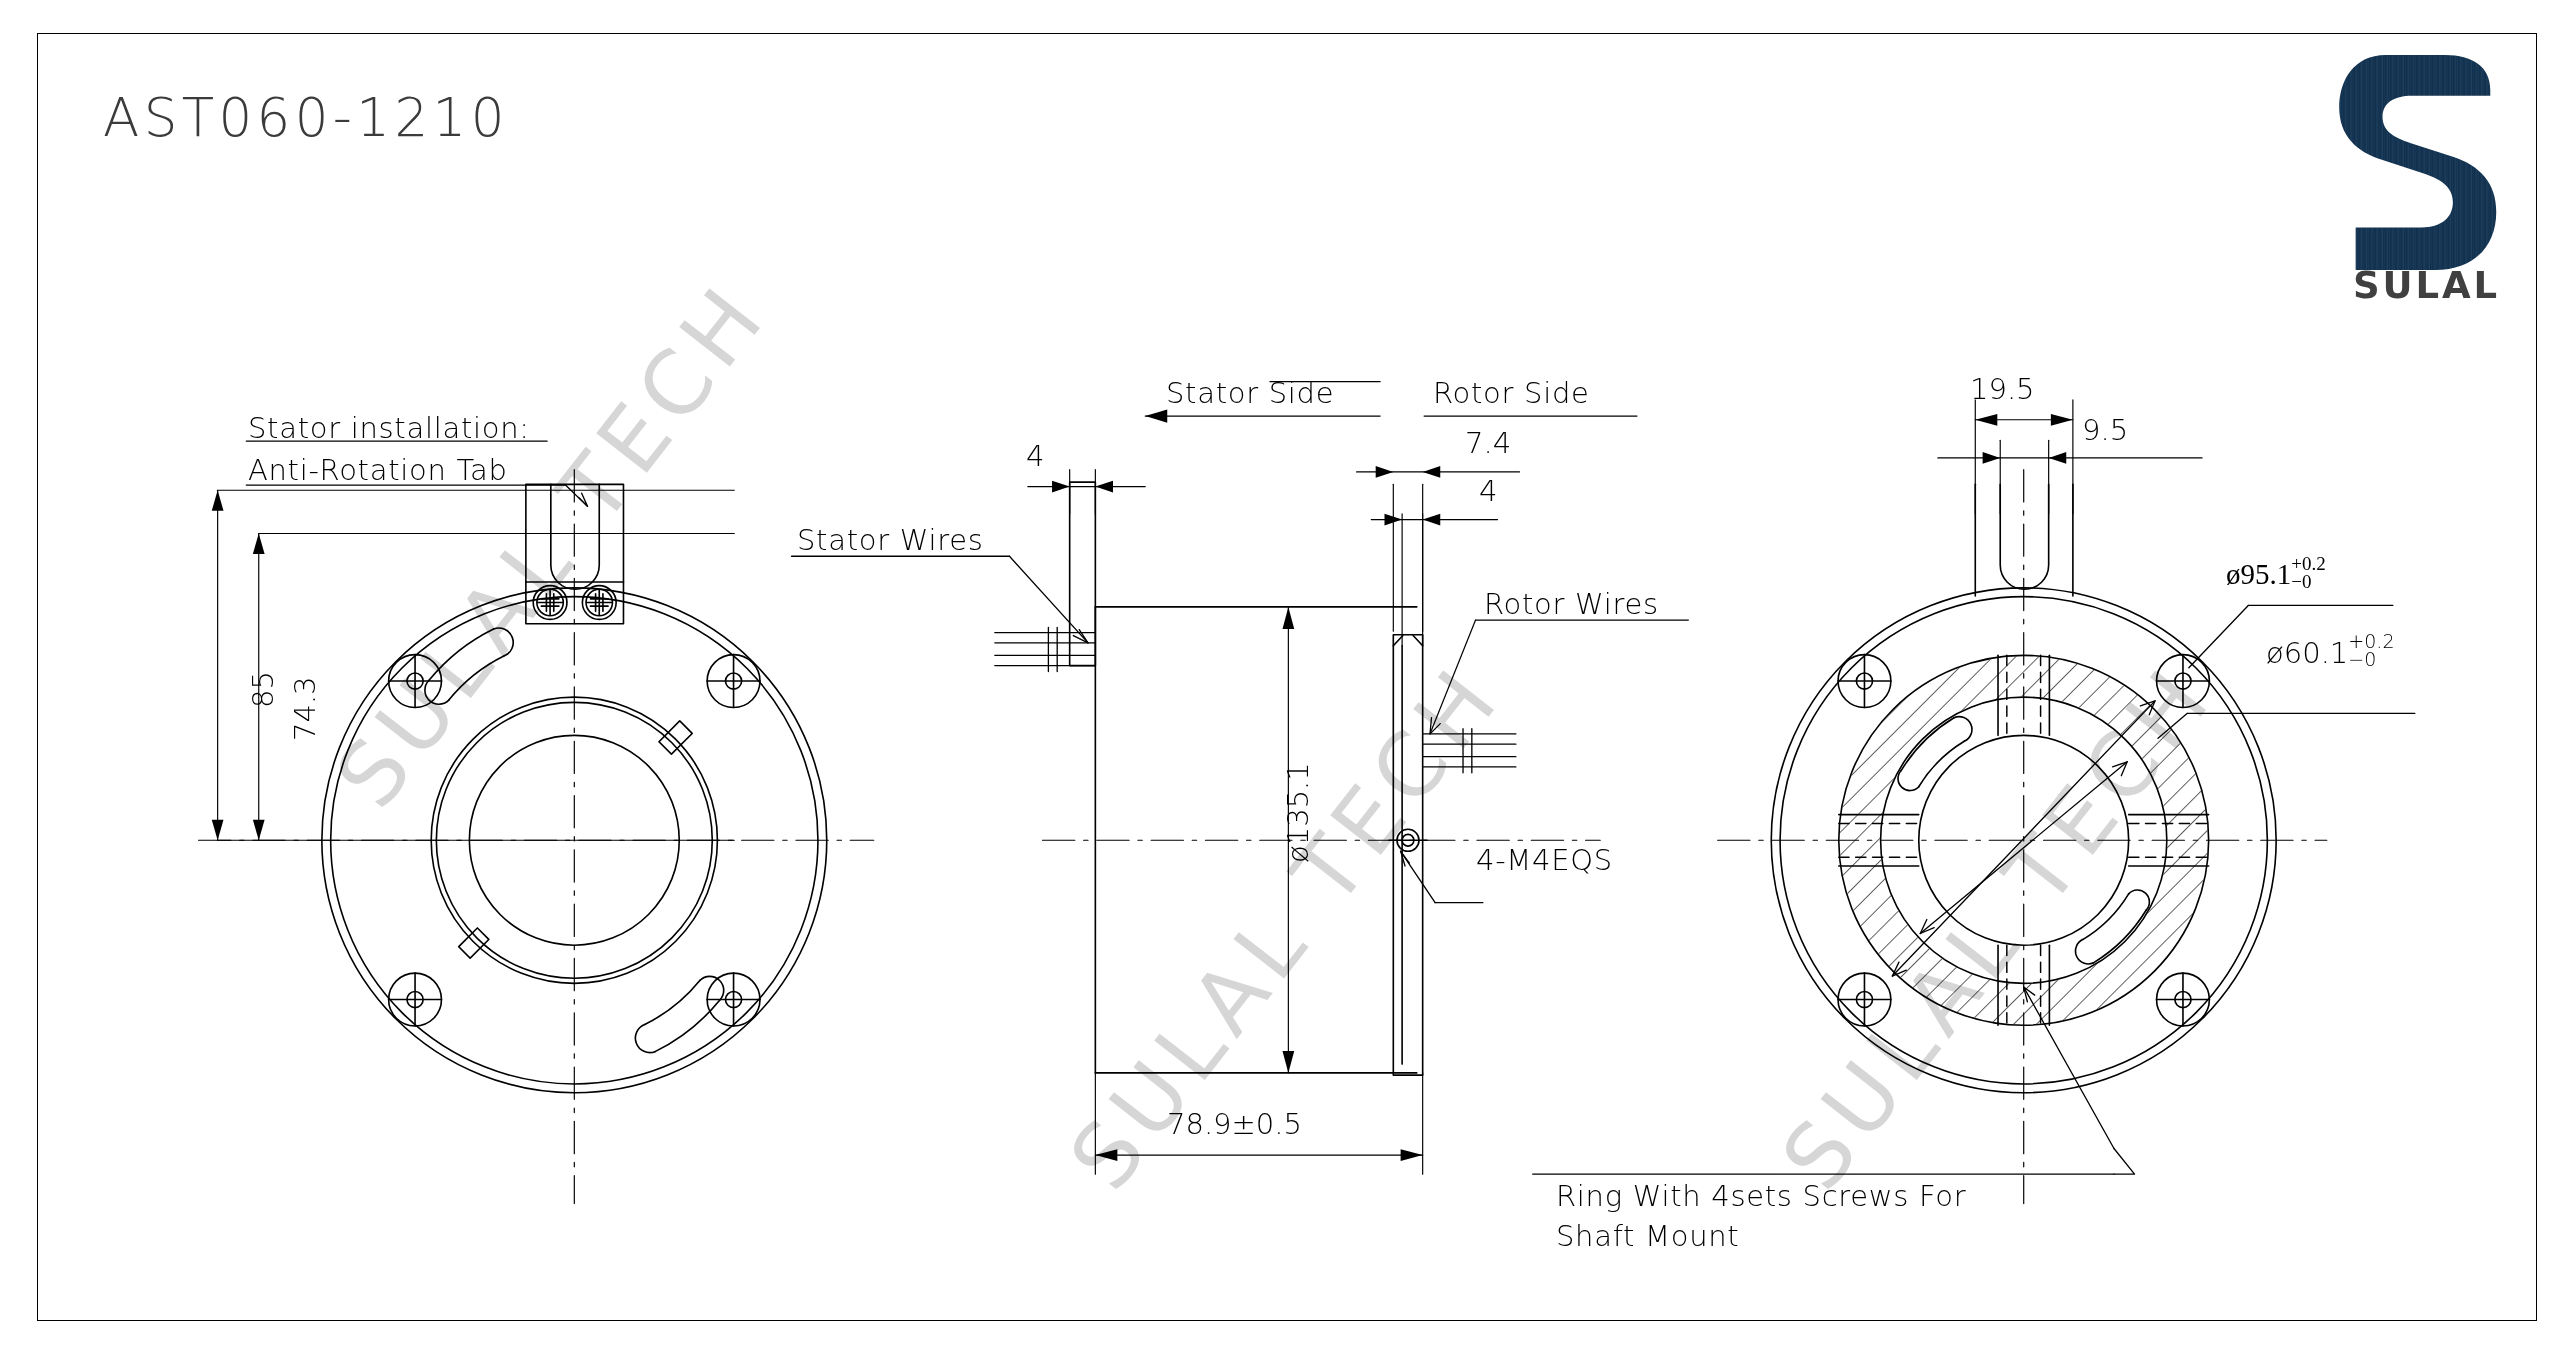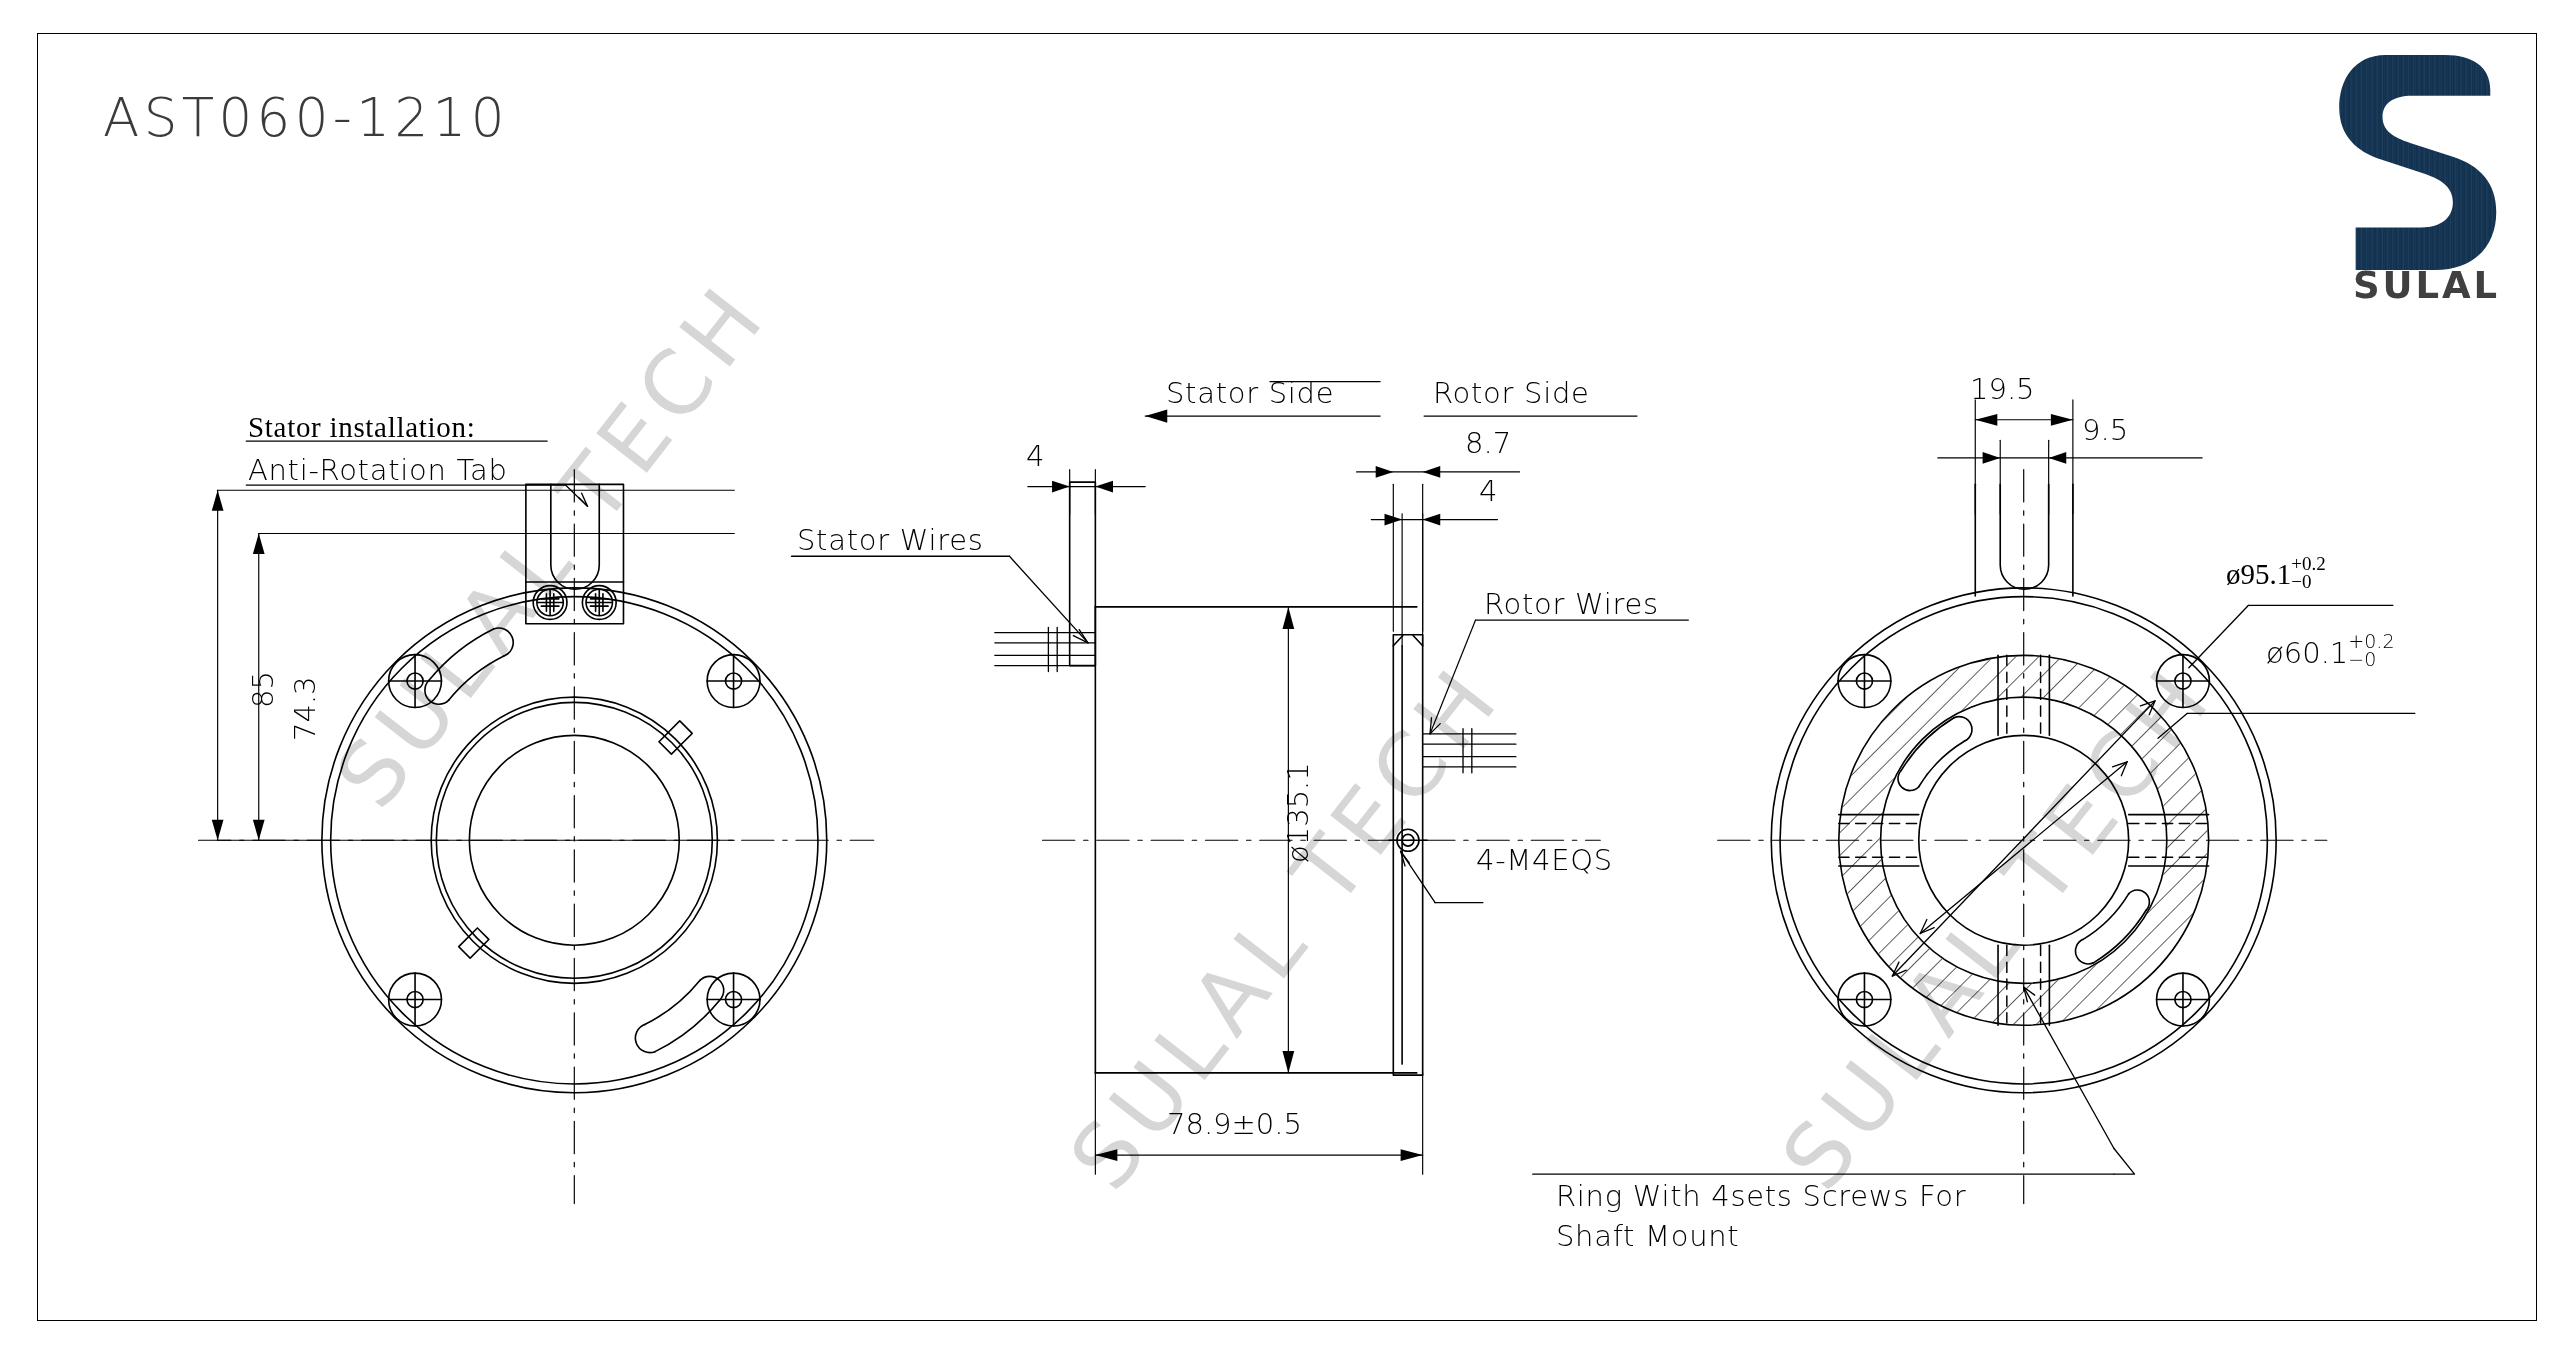--- a/index.html
+++ b/index.html
@@ -437,34 +437,34 @@
         <g stroke-width="1.8">
           <path d="M 2757 1345 L 2880 1565"></path>
           <path d="M 2757 1345 L 2762 1365 M 2757 1345 L 2772 1356"></path>
           <line x1="2088" y1="1600" x2="2880" y2="1600"></line>
           <path d="M 2880 1565 L 2908 1600 L 2880 1600"></path>
         </g>
       </g>
     </g>
   </svg>
 
-  <div class="lbl n" style="left:248px;top:411px;font-family:Liberation Serif, serif;">Stator installation:</div>
+  <div class="lbl n" style="left:248px;top:411px;">Stator installation:</div>
   <div class="lbl n" style="left:248px;top:453px;">Anti-Rotation Tab</div>
 
   <div class="lbl dim rot90" style="left:246px;top:708px;">85</div>
   <div class="lbl dim rot90" style="left:288px;top:741px;">74.3</div>
 
   <div class="lbl n" style="left:1166px;top:376px;">Stator Side</div>
   <div class="lbl n" style="left:1433px;top:376px;">Rotor Side</div>
   <div class="lbl n" style="left:797px;top:523px;">Stator Wires</div>
   <div class="lbl n" style="left:1484px;top:587px;">Rotor Wires</div>
   <div class="lbl n" style="left:1476px;top:843px;">4-M4EQS</div>
 
   <div class="lbl dim" style="left:1026px;top:439px;">4</div>
-  <div class="lbl dim" style="left:1465px;top:426px;">8.7</div>
+  <div class="lbl dim" style="left:1465px;top:426px;">7.4</div>
   <div class="lbl dim" style="left:1479px;top:474px;">4</div>
   <div class="lbl dim rot90" style="left:1281px;top:863px;">ø135.1</div>
   <div class="lbl dim" style="left:1167px;top:1107px;">78.9±0.5</div>
 
   <div class="lbl dim" style="left:1970px;top:372px;">19.5</div>
   <div class="lbl dim" style="left:2082px;top:413px;">9.5</div>
 
   <div class="lbl dim" style="left:2226px;top:558px;font-family:Liberation Serif, serif;">
     <span class="tolwrap"><span>ø95.1</span><span class="tb">
       <span>+0.2</span>

